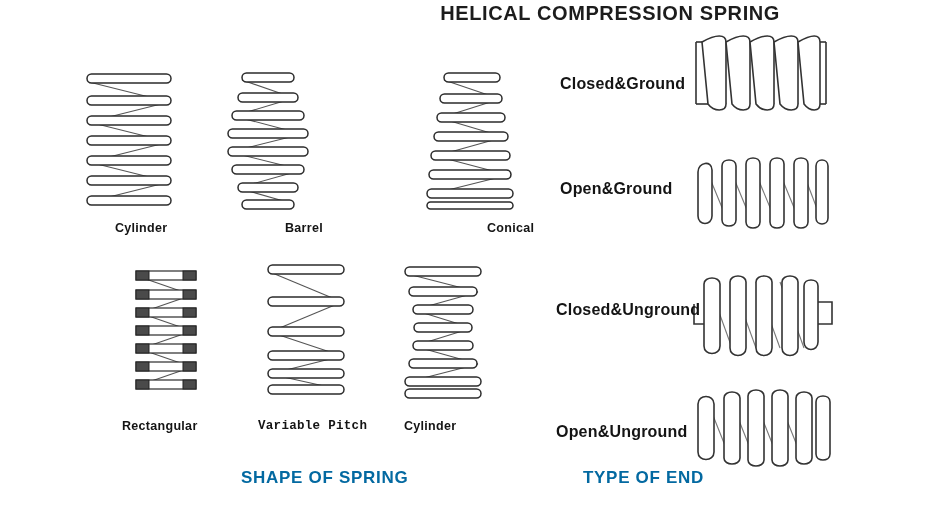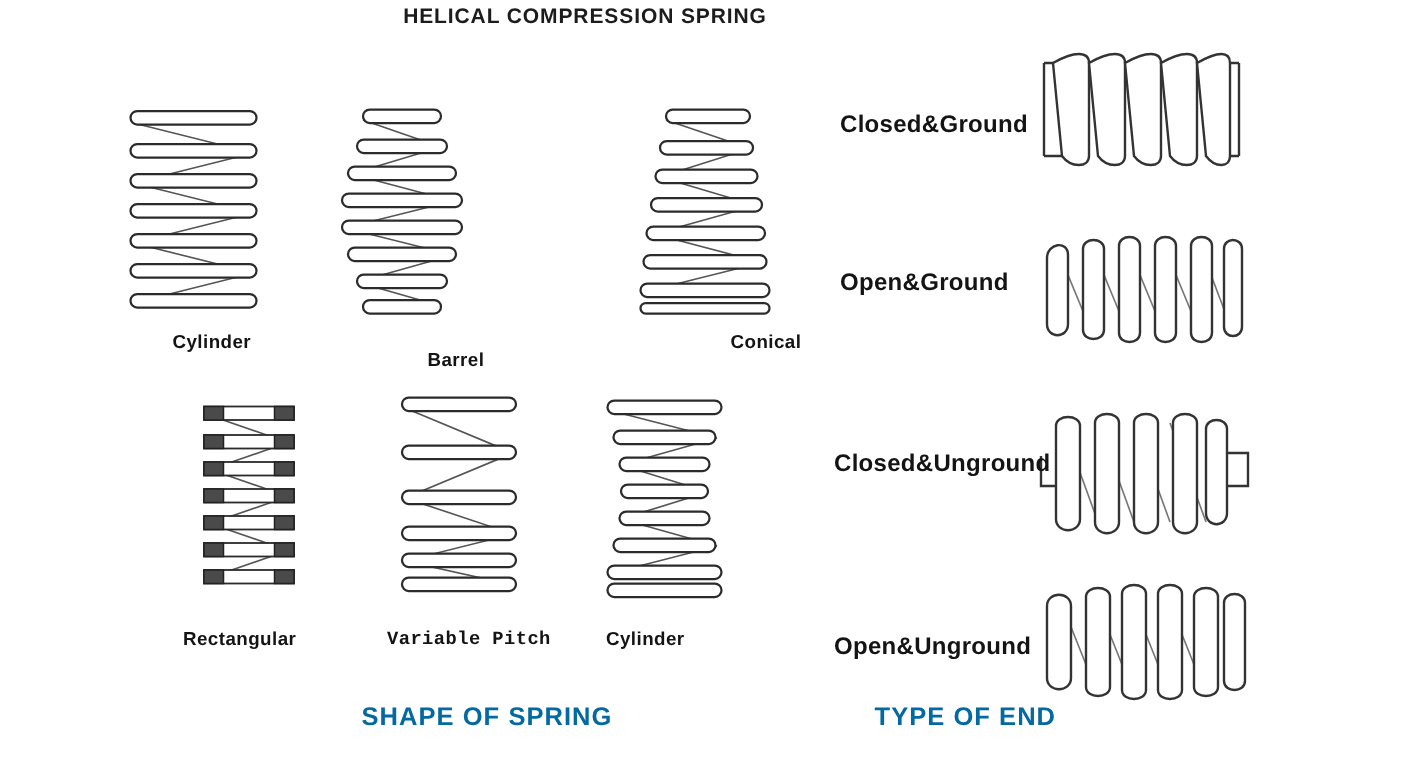--- a/index.html
+++ b/index.html
@@ -14,22 +14,22 @@
     overflow: hidden;
     font-family: "Liberation Sans", sans-serif;
     color: #1a1a1a;
   }
 
   #page-title {
     position: absolute;
     top: 2px;
     left: 0;
     width: 780px;
-    text-align: center;
-    font-size: 14px;
+    text-align: right;
+    font-size: 20px;
     font-weight: bold;
     letter-spacing: 0.6px;
     color: #1c1c1c;
   }
 
   .spring-cell {
     position: absolute;
   }
   .spring-cell svg {
     display: block;
@@ -69,21 +69,21 @@
   
   #cell-cylinder { left: 83px;  top: 66px; }
   #cell-barrel   { left: 220px; top: 62px; }
   #cell-conical  { left: 424px; top: 62px; }
   
   #cell-rectangular    { left: 130px; top: 263px; }
   #cell-variablepitch  { left: 262px; top: 256px; }
   #cell-hourglass      { left: 400px; top: 258px; }
 
   #label-cylinder      { left: 115px; top: 221px; }
-  #label-barrel        { left: 285px; top: 221px; margin-top: 12px; }
+  #label-barrel        { left: 285px; top: 221px; }
   #label-conical       { left: 440px; top: 221px; margin-left: 47px; }
   #label-rectangular   { left: 122px; top: 419px; }
   #label-variablepitch { left: 258px; top: 419px; font-family: Liberation Mono, monospace; }
   #label-hourglass     { left: 404px; top: 419px; }
 
   
   #cell-closed-ground    { left: 686px; top: 32px; }
   #cell-open-ground      { left: 686px; top: 152px; }
   #cell-closed-unground  { left: 686px; top: 272px; }
   #cell-open-unground    { left: 686px; top: 386px; }

